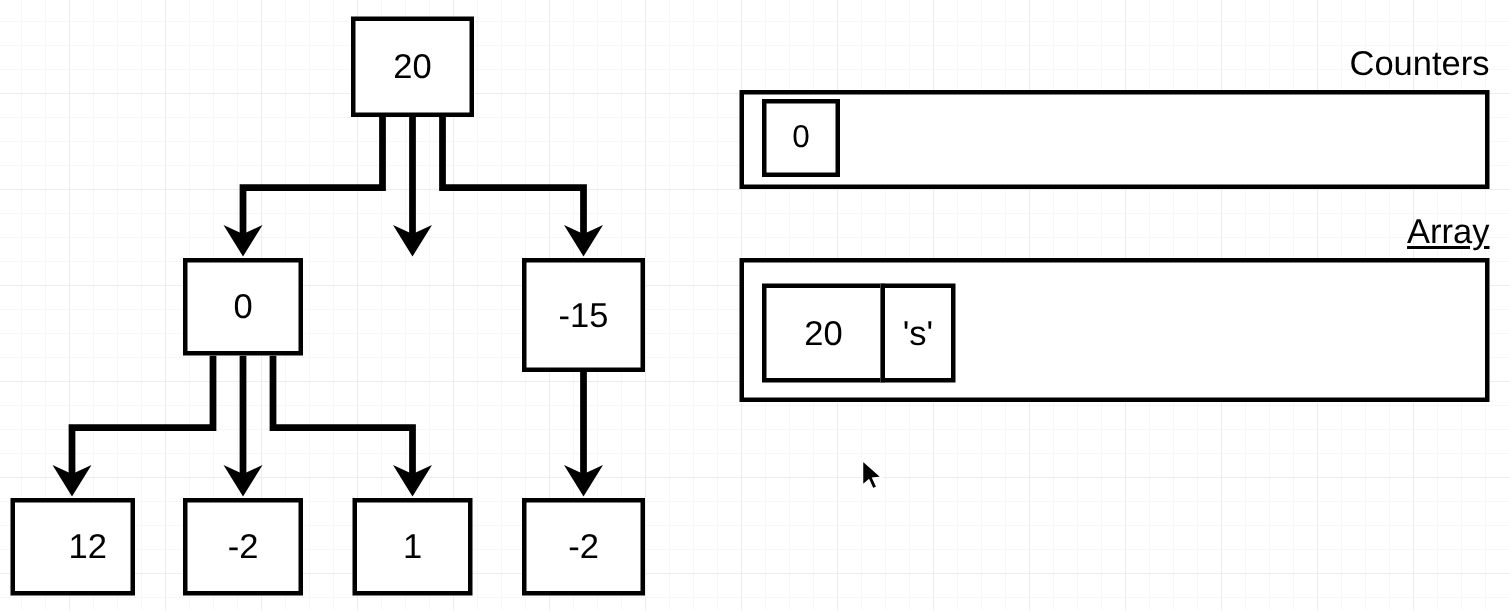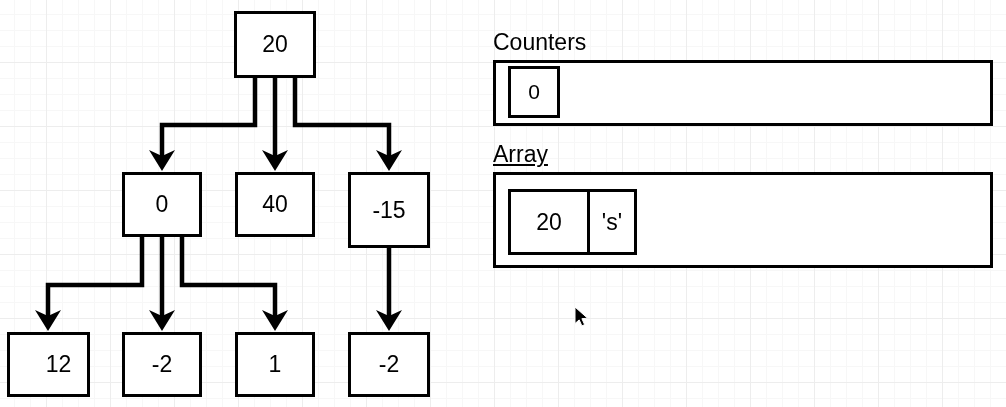--- a/index.html
+++ b/index.html
@@ -44,21 +44,21 @@
   .nm15 { left: 348px; top: 172px; width: 82px; height: 76px; }
   .n12  { left: 7px;   top: 332px; width: 83px; height: 65px; padding-left: 20px; }
   .nm2a { left: 122px; top: 332px; width: 80px; height: 65px; }
   .n1   { left: 235px; top: 332px; width: 80px; height: 65px; }
   .nm2b { left: 348px; top: 332px; width: 82px; height: 65px; }
 
   .section-title {
     position: absolute;
     left: 493px;
     width: 500px;
-    text-align: left;
+    text-align: right;
     font-size: 23px;
     color: #000000;
   }
   .counters-title { top: 29px; }
   .array-title { top: 141px; text-decoration: underline; }
 
   .container-box {
     position: absolute;
     box-sizing: border-box;
     border: 3px solid #000000;
@@ -114,23 +114,20 @@
       <path d="M389 331 L376 310 L389 316 L402 310 Z"></path>
     </g>
   </svg>
 
   <div class="node n20">
     <span class="node-label">20</span>
   </div>
   <div class="node n0">
     <span class="node-label">0</span>
   </div>
-  <div class="node n40">
-    <span class="node-label">40</span>
-  </div>
   <div class="node nm15">
     <span class="node-label">-15</span>
   </div>
   <div class="node n12">
     <span class="node-label">12</span>
   </div>
   <div class="node nm2a">
     <span class="node-label">-2</span>
   </div>
   <div class="node n1">

